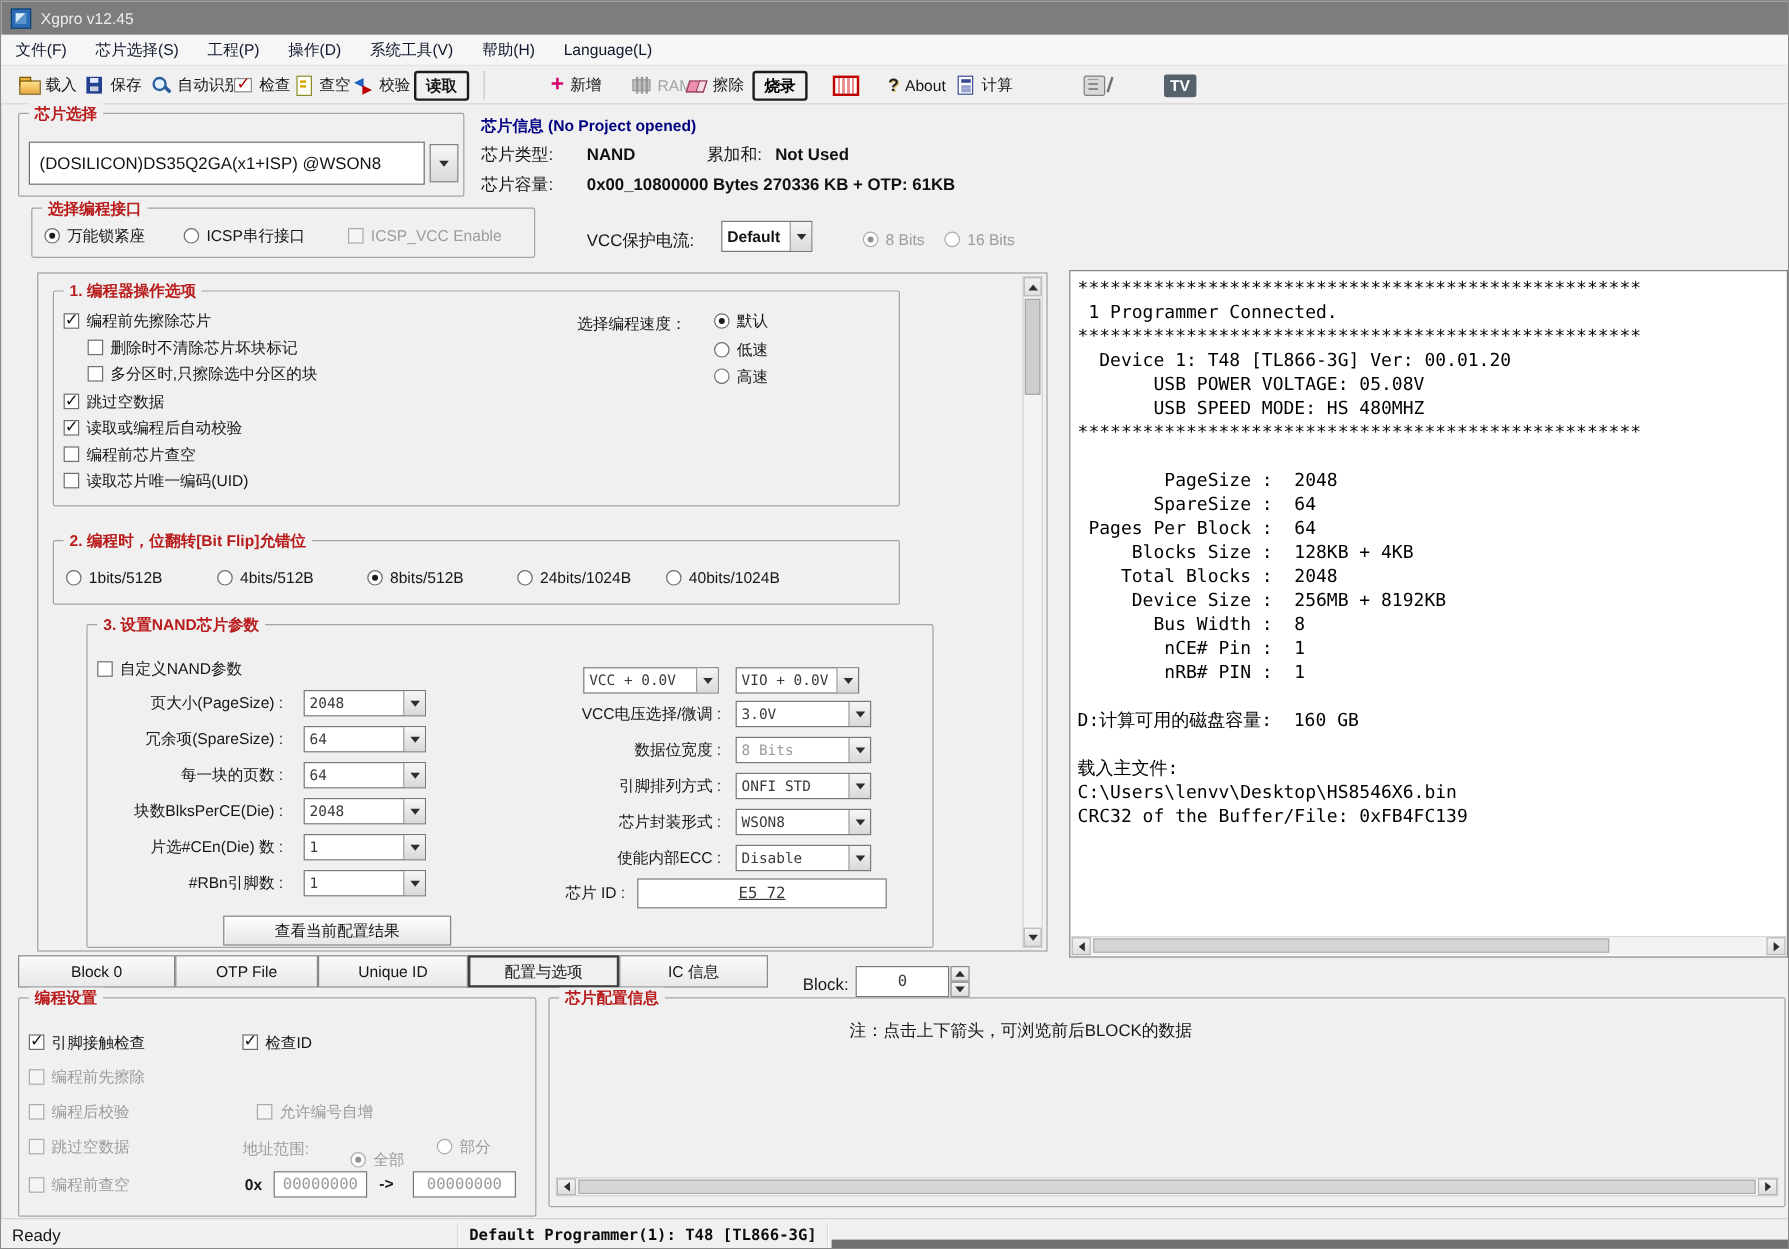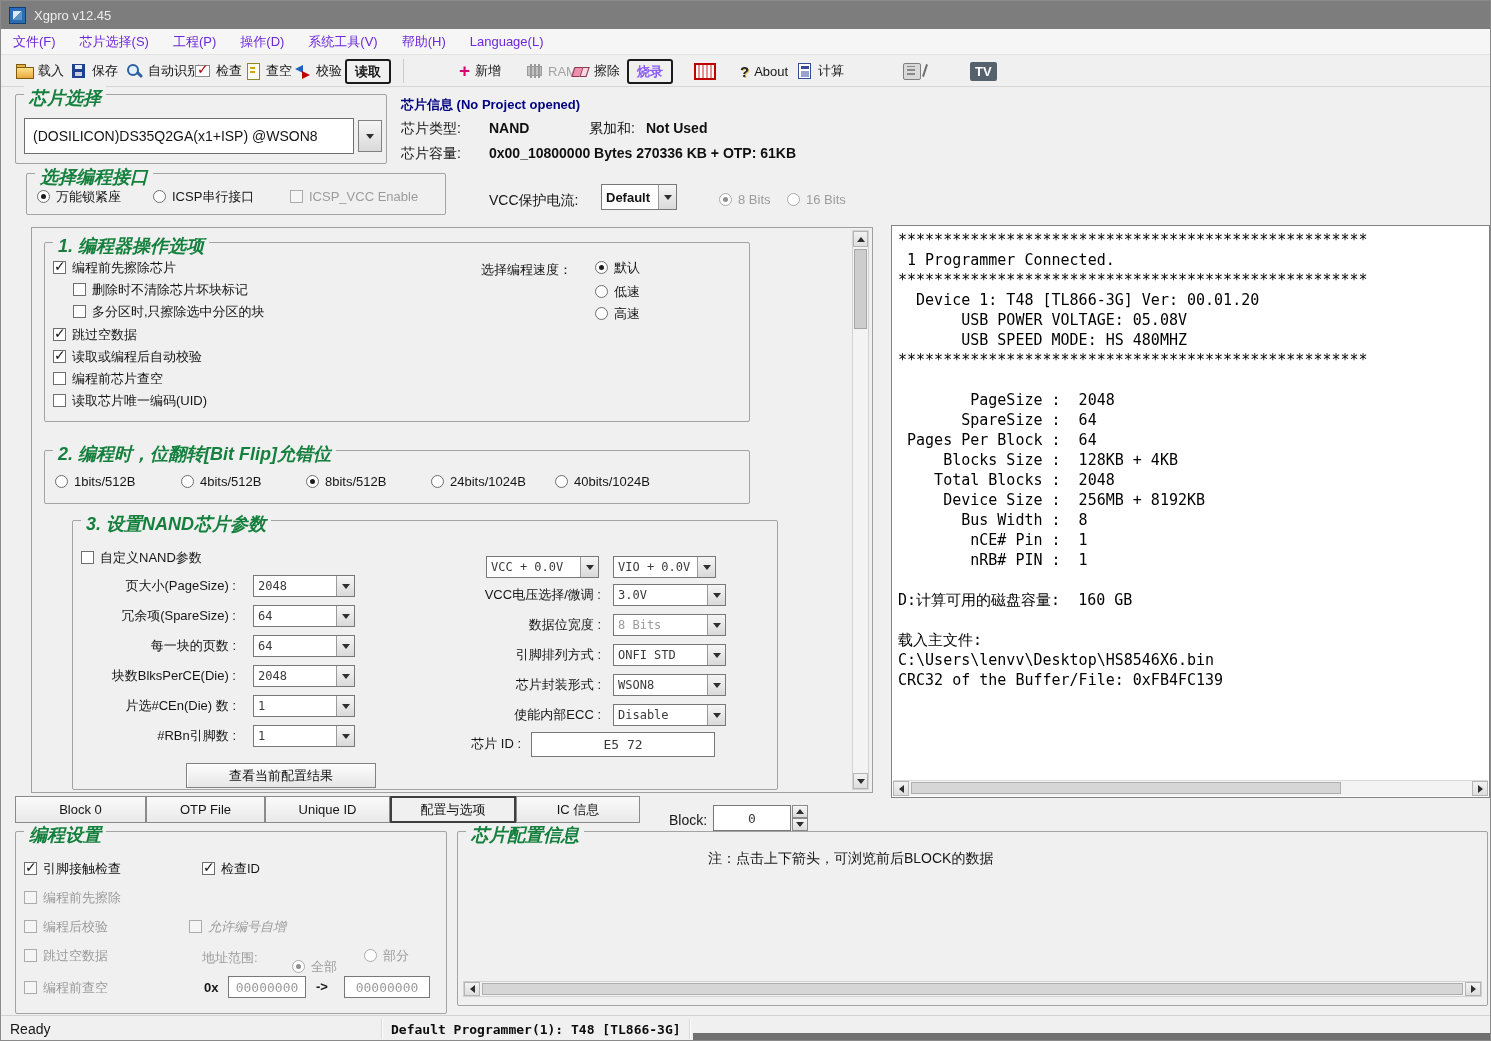--- a/index.html
+++ b/index.html
@@ -8,30 +8,30 @@
   .window { position:relative; width:1491px; height:1041px; background:#f0f0f0; overflow:hidden; border:1px solid #8a8a8a; }
 
   
   .titlebar { position:absolute; left:0; top:0; width:100%; height:28px; background:#7d7d7d; display:flex; align-items:center; padding-left:8px; }
   .app-icon { width:17px; height:17px; background:#2a6db5; border:1px solid #123f6e; position:relative; flex:none; }
   .app-icon::after { content:""; position:absolute; inset:3px; background:linear-gradient(135deg,#d8e9f8 0 45%,#5a93c8 45% 100%); }
   .title-text { color:#ededed; margin-left:8px; font-size:13px; }
 
   
   .menubar { position:absolute; left:0; top:28px; width:100%; height:26px; background:#f6f6f6; border-bottom:1px solid #e4e4e4; display:flex; align-items:center; }
-  .menu-item { padding:0 12px; line-height:26px; color:#6d28d9; cursor:default; }
+  .menu-item { padding:0 12px; line-height:26px; color:#0f172a; cursor:default; }
 
   
   .toolbar { position:absolute; left:0; top:54px; width:100%; height:32px; background:#f0f0f0; border-bottom:1px solid #d6d6d6; }
   .tb-item { position:absolute; top:3px; height:26px; display:flex; align-items:center; gap:5px; padding:0 3px; white-space:nowrap; }
   .tb-label { font-size:13px; color:#161616; }
   .tb-label.dim { color:#a2a2a2; }
   .boxed { border:2px solid #1b1b1b; border-radius:3px; height:25px; padding:0 8px; background:#f0f0f0; }
   .boxed .tb-label { font-weight:bold; }
-  .boxed.red .tb-label { color:#8b5cf6; }
+  .boxed.red .tb-label { color:#000000; }
   .tb-sep { position:absolute; top:4px; width:1px; height:24px; background:#c9c9c9; }
   .tv-badge { background:#55626d; color:#fff; font-weight:bold; font-size:13px; padding:2px 5px; border-radius:2px; }
 
   
   .icon { width:17px; height:16px; position:relative; flex:none; display:inline-block; }
   .icon-folder::before { content:""; position:absolute; left:0; top:1px; width:8px; height:5px; background:#e8b23c; border:1px solid #7c5b12; }
   .icon-folder::after { content:""; position:absolute; left:0; top:4px; width:16px; height:10px; background:linear-gradient(#ffe08a,#e8a93c); border:1px solid #7c5b12; }
   .icon-floppy::before { content:""; position:absolute; inset:1px 2px; background:#20408f; }
   .icon-floppy::after { content:""; position:absolute; left:5px; top:2px; width:7px; height:4px; background:#e2eaff; box-shadow:0 7px 0 0 #c9cfe0; }
   .icon-magnifier::before { content:""; position:absolute; left:1px; top:1px; width:8px; height:8px; border:2px solid #2b5f9e; border-radius:50%; background:#e2f1ff; }
@@ -52,21 +52,21 @@
   .q-glyph { font-weight:bold; font-size:15px; color:#222; text-shadow:1px 1px 0 #e7c76a; }
   .icon-calc::before { content:""; position:absolute; inset:0 2px; background:#fff; border:1px solid #3a4a96; }
   .icon-calc::after { content:""; position:absolute; left:5px; top:3px; width:8px; height:3px; background:#3a4a96; box-shadow:0 5px 0 #98a2cf, 0 8px 0 #98a2cf; }
   .icon-socket { width:26px; height:18px; }
   .icon-socket::before { content:""; position:absolute; left:1px; top:1px; width:16px; height:15px; background:#d9d9d9; border:1px solid #7f7f7f; border-radius:2px; }
   .icon-socket::after { content:""; position:absolute; left:5px; top:4px; width:8px; height:9px; background:repeating-linear-gradient(0deg,#8a8a8a 0 2px,transparent 2px 4px); }
   .icon-socket i { position:absolute; right:2px; top:2px; width:2px; height:13px; background:#6f6f6f; transform:rotate(18deg); }
 
   
   .gb { position:absolute; border:1px solid #a3a3a3; border-radius:2px; }
-  .gb-title { position:absolute; top:-9px; left:8px; background:#f0f0f0; padding:0 5px; color:#15803d; font-weight:bold; font-size:18px; white-space:nowrap;font-style:italic; }
+  .gb-title { position:absolute; top:-9px; left:8px; background:#f0f0f0; padding:0 5px; color:#b91c1c; font-weight:bold; font-size:13px; white-space:nowrap; }
 
   
   .lbl { position:absolute; white-space:nowrap; font-size:13px; color:#161616; }
   .lbl.dim { color:#9c9c9c; }
   .row { position:absolute; display:flex; align-items:center; gap:6px; height:17px; white-space:nowrap; }
   .row .txt { font-size:13px; color:#161616; }
   .row.disabled .txt { color:#9c9c9c; }
   .cb { width:13px; height:13px; background:#fff; border:1px solid #6e6e6e; position:relative; flex:none; }
   .cb.checked::after { content:"\2713"; position:absolute; left:0; top:-4px; font-size:14px; font-weight:bold; color:#141414; }
   .row.disabled .cb { border-color:#ababab; background:#f5f5f5; }
@@ -428,21 +428,21 @@
       </div>
       <span class="flabel" style="left:340px; top:183px; width:188px;">使能内部ECC :</span>
       <div class="combo" style="left:540px; top:183px; width:113px; height:22px;">
         <span class="cv">Disable</span>
         <span class="cd">
             <span class="tri-d"></span>
           </span>
       </div>
 
       <span class="flabel" style="left:340px; top:212px; width:108px;">芯片 ID :</span>
-      <div class="tinput" style="left:458px; top:211px; width:184px; height:25px;">
+      <div class="tinput" style="left:458px; top:211px; width:208px; height:25px;text-decoration:underline;">
         <span>E5 72</span>
       </div>
     </div>
 
     <div class="vscroll" style="left:820px; top:2px; height:560px;">
       <div class="sc-btn" style="left:0; top:0; width:15px; height:16px;">
           <span class="tri-u"></span>
         </div>
       <div class="vs-thumb" style="top:18px; height:80px;"></div>
       <div class="sc-btn" style="left:0; bottom:0; width:15px; height:16px;">
@@ -514,21 +514,21 @@
       <span class="txt">检查ID</span>
     </div>
     <div class="row disabled" style="left:8px; top:57px;">
       <span class="cb"></span>
       <span class="txt">编程前先擦除</span>
     </div>
     <div class="row disabled" style="left:8px; top:86px;">
       <span class="cb"></span>
       <span class="txt">编程后校验</span>
     </div>
-    <div class="row disabled" style="left:173px; top:86px;font-style:italic;">
+    <div class="row disabled" style="left:198px; top:86px;">
       <span class="cb"></span>
       <span class="txt">允许编号自增</span>
     </div>
     <div class="row disabled" style="left:8px; top:115px;">
       <span class="cb"></span>
       <span class="txt">跳过空数据</span>
     </div>
     <span class="lbl dim" style="left:186px; top:117px;">地址范围:</span>
     <div class="row disabled" style="left:276px; top:126px;">
       <span class="rb sel"></span>

